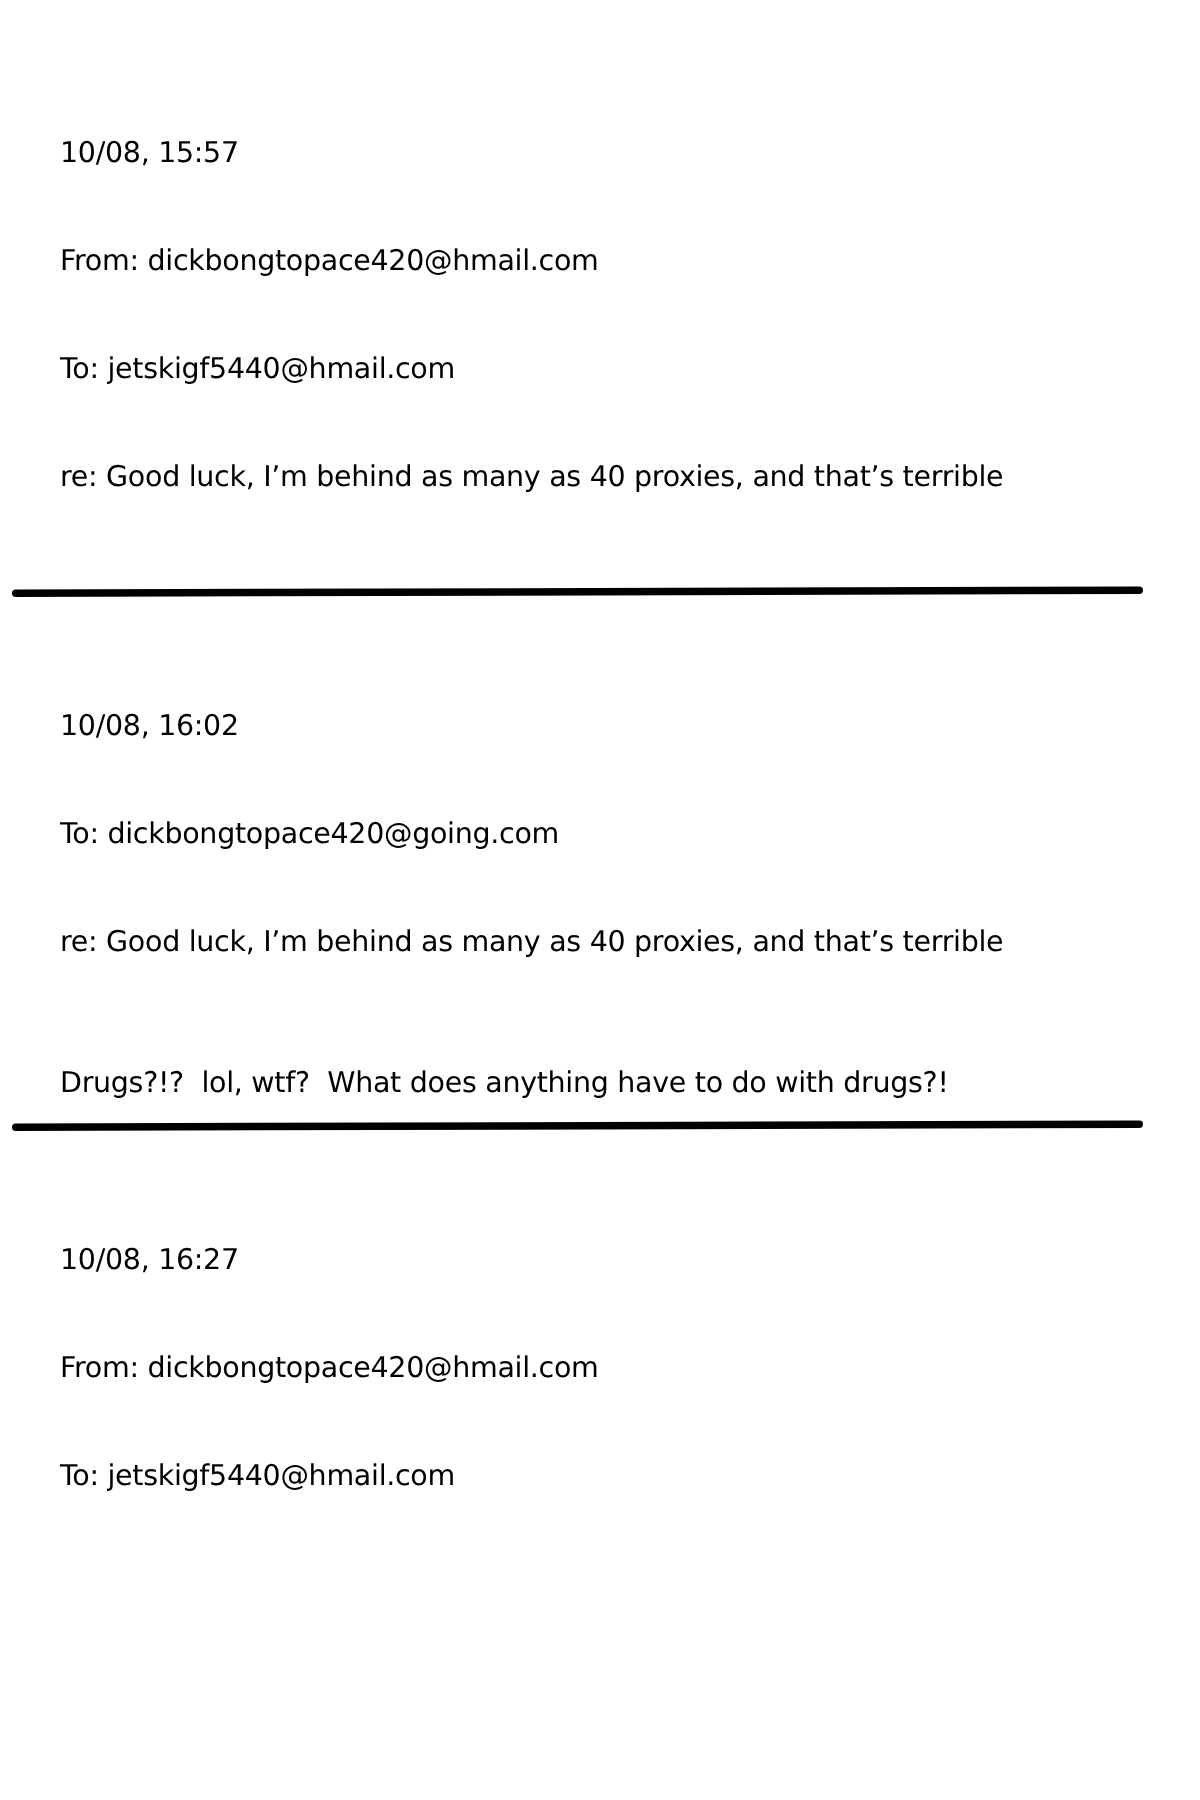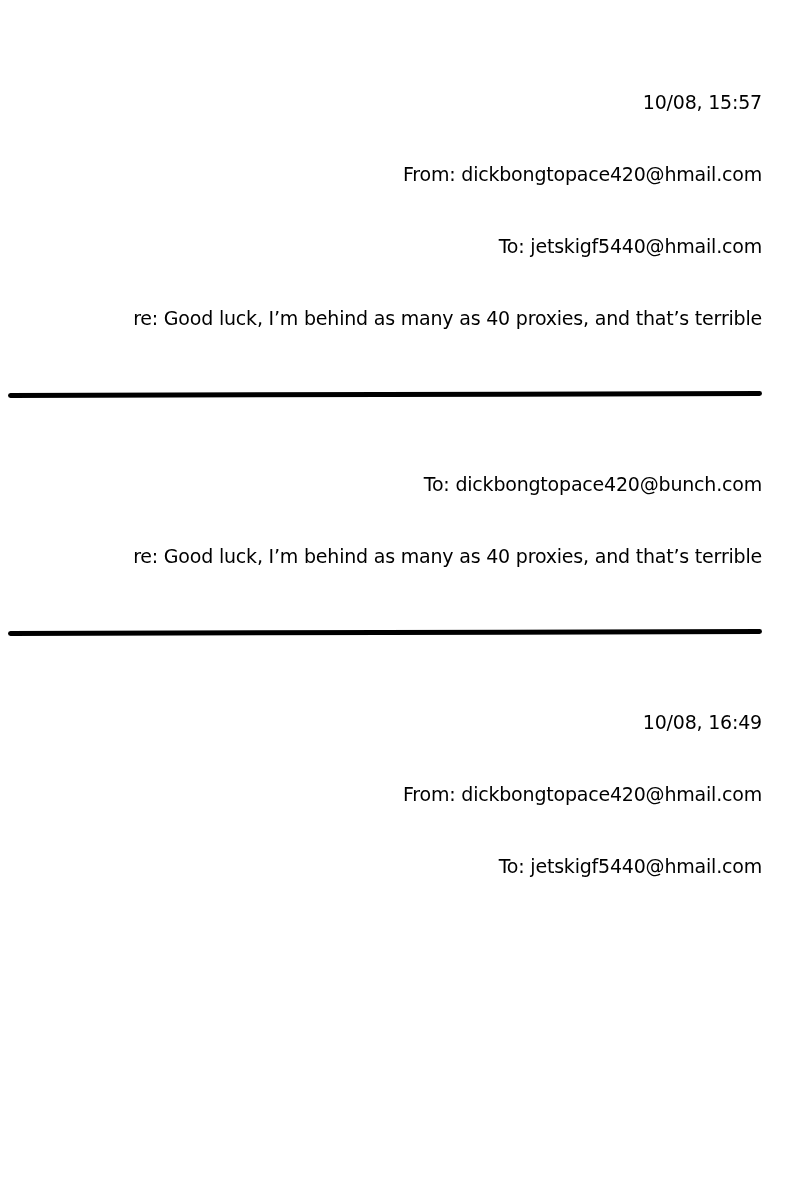--- a/index.html
+++ b/index.html
@@ -14,21 +14,20 @@
     font-family: "DejaVu Sans", "Liberation Sans", sans-serif;
     color: #000000;
     -webkit-font-smoothing: antialiased;
   }
   .thread {
     padding-top: 42px;
     width: 800px;
   }
   .message {
     padding: 0 38px 0 40px;
-    text-align: right;
   }
   .msg-header,
   .msg-paragraph {
     font-size: 19px;
     line-height: 24px;
     white-space: pre-wrap;
     margin: 0;
     max-width: 724px;
     letter-spacing: -0.2px;
   }
@@ -55,26 +54,28 @@
     <div class="msg-header">
       <div>10/08, 15:57</div>
       <div>From: dickbongtopace420@hmail.com</div>
       <div>To: jetskigf5440@hmail.com</div>
       <div>re: Good luck, I’m behind as many as 40 proxies, and that’s terrible</div>
     </div>
     </article>
 <div class="divider" style="background: rgb(0, 0, 0);"></div>
   <article class="message">
     <div class="msg-header">
-      <div>To: dickbongtopace420@bunch.com</div>
+      <div>10/08, 16:02</div>
+      <div>To: dickbongtopace420@going.com</div>
       <div>re: Good luck, I’m behind as many as 40 proxies, and that’s terrible</div>
     </div>
+  <p class="msg-paragraph">Drugs?!?  lol, wtf?  What does anything have to do with drugs?!</p>
     </article>
 <div class="divider" style="background: rgb(0, 0, 0);"></div>
   <article class="message">
     <div class="msg-header">
-      <div>10/08, 16:49</div>
+      <div>10/08, 16:27</div>
       <div>From: dickbongtopace420@hmail.com</div>
       <div>To: jetskigf5440@hmail.com</div>
       
     </div>
   </article>
 </main>
 
 </body></html>

